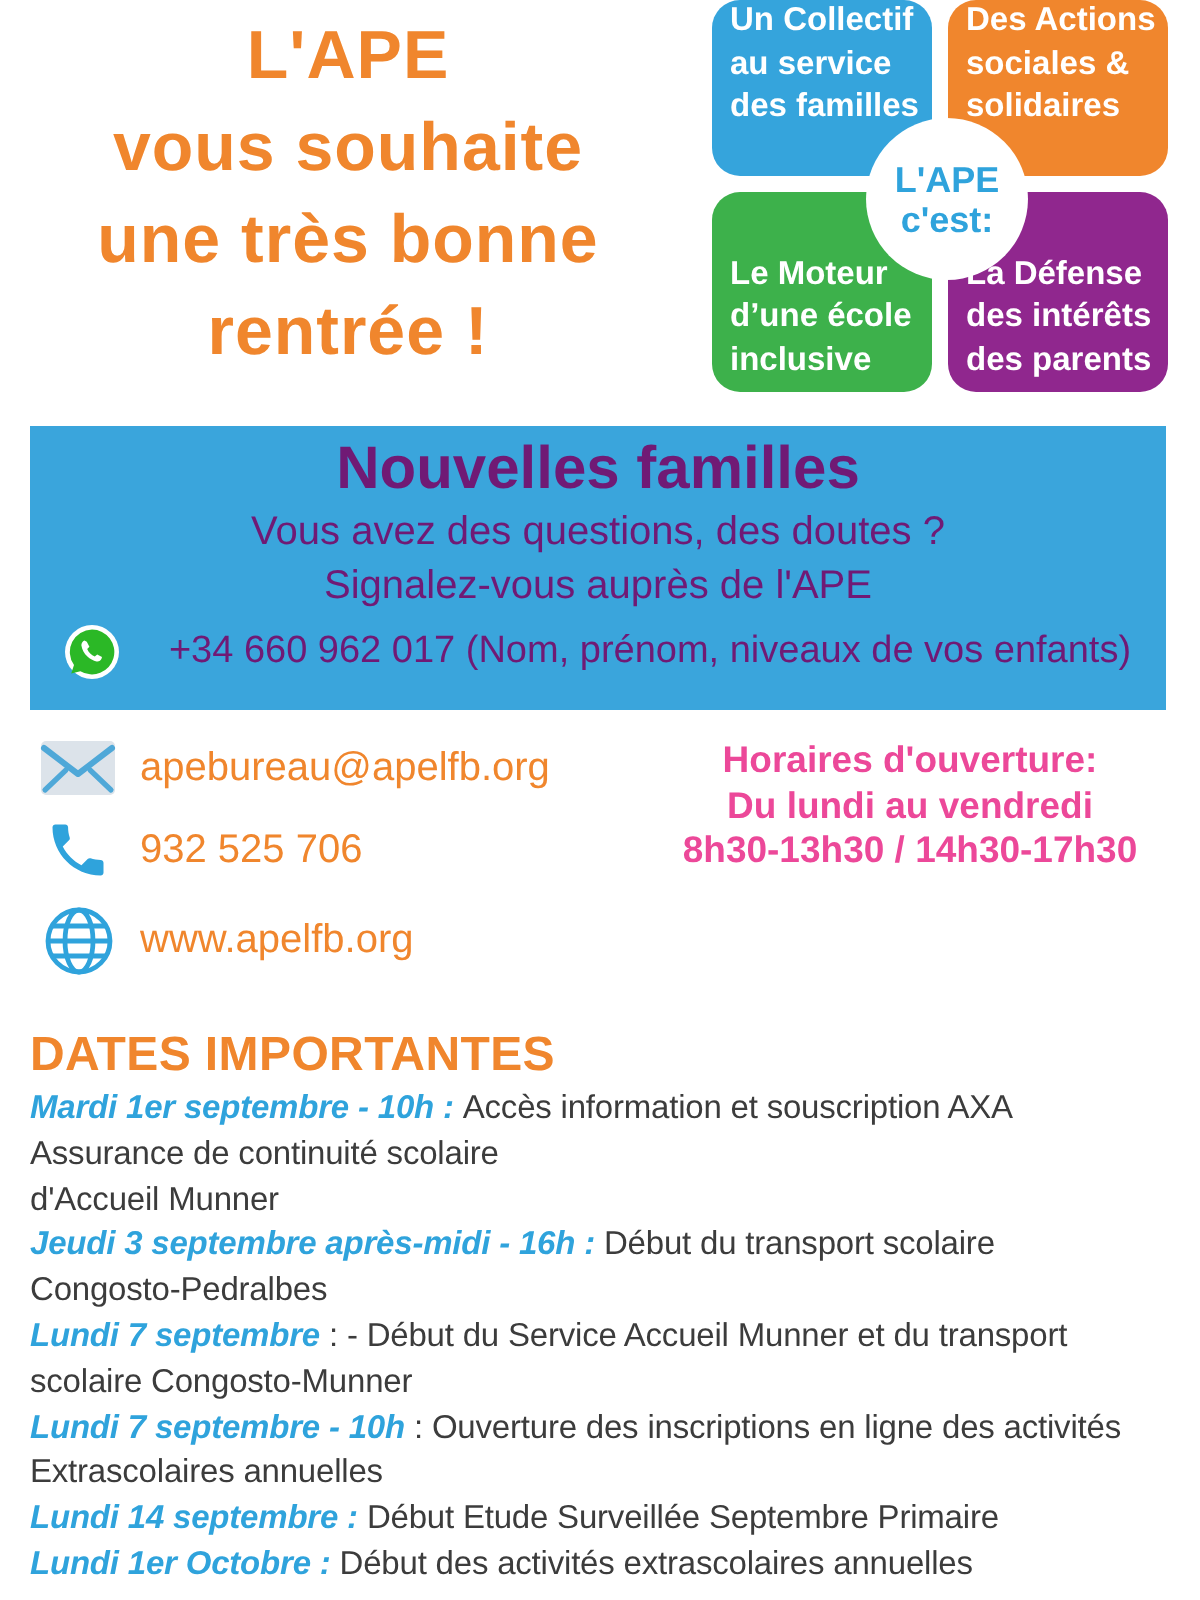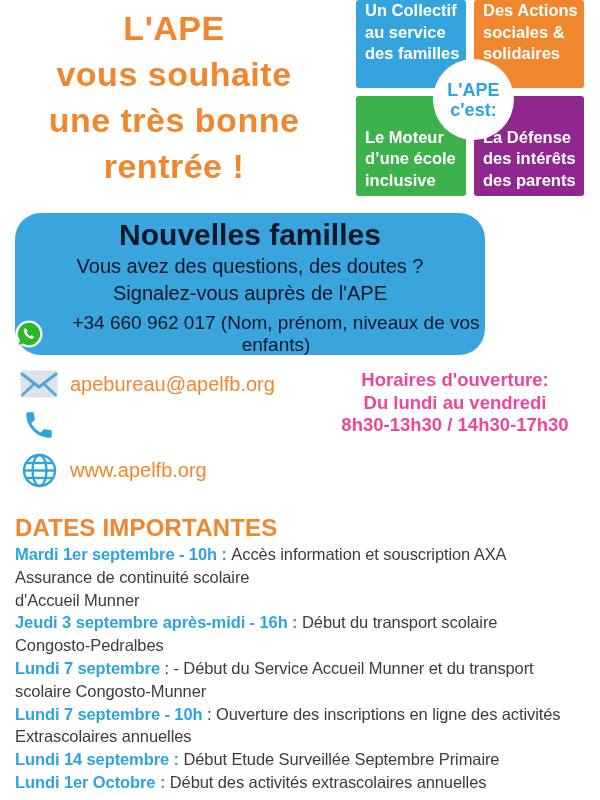--- a/index.html
+++ b/index.html
@@ -15,39 +15,39 @@
     text-align:center; color:#F0862D; font-weight:bold;
     font-size:34px; line-height:46px; letter-spacing:0.5px;
   }
   
   .ape-grid {
     position:absolute; left:356px; top:0; width:228px; height:196px;
     display:grid; grid-template-columns:110px 110px; grid-template-rows:88px 100px;
     column-gap:8px; row-gap:8px;
   }
   .ape-box {
-    border-radius:3px; color:#ffffff; font-weight:bold;
+    border-radius:14px; color:#ffffff; font-weight:bold;
     font-size:16.5px; line-height:21.5px; white-space:pre-line;
     padding:0 0 5px 9px; display:flex; align-items:flex-start;
   }
   .ape-box.b0 { background:#35A4DC; }
   .ape-box.b1 { background:#F0862D; }
   .ape-box.b2 { background:#3DB14B; align-items:flex-end; }
   .ape-box.b3 { background:#90278E; align-items:flex-end; }
   .ape-circle {
     position:absolute; left:433px; top:59px; width:81px; height:81px;
     background:#ffffff; border-radius:50%;
     display:flex; align-items:center; justify-content:center; text-align:center;
     color:#2FA3DC; font-weight:bold; font-size:18px; line-height:20px;
     white-space:pre-line; z-index:2;
   }
   
   .banner {
-    position:absolute; left:15px; top:213px; width:470px; height:142px;
-    background:#3AA5DC; color:#0f172a; text-align:center;border-radius:26px;
+    position:absolute; left:15px; top:213px; width:568px; height:142px;
+    background:#3AA5DC; color:#701a75; text-align:center;
   }
   .banner-title { font-size:30px; font-weight:bold; line-height:36px; margin-top:4px; }
   .banner-line  { font-size:20px; line-height:27px; }
   .banner-phone-row {
     display:flex; align-items:center; justify-content:center;
     gap:24px; margin-top:5px; font-size:19px;
   }
   
   .contact { position:absolute; left:18px; top:370px; width:290px; }
   .contact-row { display:flex; align-items:center; margin-bottom:10px; }
@@ -58,21 +58,21 @@
   .hours-line { color:#ec4899; font-weight:bold; font-size:18.5px; line-height:22.5px; }
   .newsletter { margin-top:12px; }
   .newsletter-line { color:#F0862D; font-weight:bold; font-size:19px; line-height:23px; }
   
   .dates-heading {
     position:absolute; left:15px; top:514px;
     color:#F0862D; font-weight:bold; font-size:24px; letter-spacing:0.2px;
   }
   .dates-list { position:absolute; left:15px; top:543px; width:585px; }
   .dline { white-space:nowrap; font-size:16.5px; line-height:22.8px; color:#3C3C3C; letter-spacing:-0.1px; }
-  .dblue { color:#2FA3DC; font-weight:bold; }
+  .dblue { color:#2FA3DC; font-weight:bold;font-style:italic; }
   svg { display:block; }
 </style>
 </head>
 <body>
 
 <div class="page">
 
   <div class="headline">
     <div>L'APE</div>
     <div>vous souhaite</div>
@@ -124,20 +124,21 @@
         </svg>
       </span>
       <a class="contact-text">apebureau@apelfb.org</a>
     </div>
     <div class="contact-row">
       <span class="contact-icon-box">
         <svg width="34" height="34" viewBox="0 0 24 24">
           <path d="M6.62 10.79c1.44 2.83 3.76 5.14 6.59 6.59l2.2-2.2c.27-.27.67-.36 1.02-.24 1.12.37 2.33.57 3.57.57.55 0 1 .45 1 1V20c0 .55-.45 1-1 1-9.39 0-17-7.61-17-17 0-.55.45-1 1-1h3.5c.55 0 1 .45 1 1 0 1.25.2 2.45.57 3.57.11.35.03.74-.25 1.02l-2.2 2.2z" fill="#2FA3DC"></path>
         </svg>
       </span>
+      <a class="contact-text">932 525 706</a>
     </div>
     <div class="contact-row">
       <span class="contact-icon-box">
         <svg width="37" height="37" viewBox="0 0 37 37">
           <g fill="none" stroke="#2FA3DC" stroke-width="2.4">
             <circle cx="18.5" cy="18.5" r="15.5"></circle>
             <ellipse cx="18.5" cy="18.5" rx="7" ry="15.5"></ellipse>
             <line x1="3" y1="18.5" x2="34" y2="18.5"></line>
             <line x1="5" y1="11" x2="32" y2="11"></line>
             <line x1="5" y1="26" x2="32" y2="26"></line>

